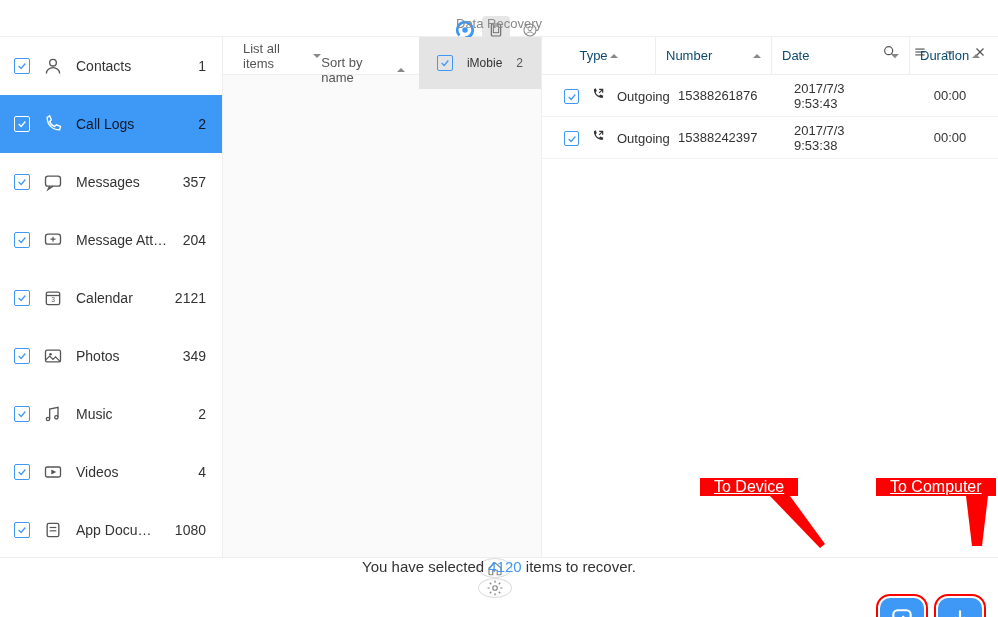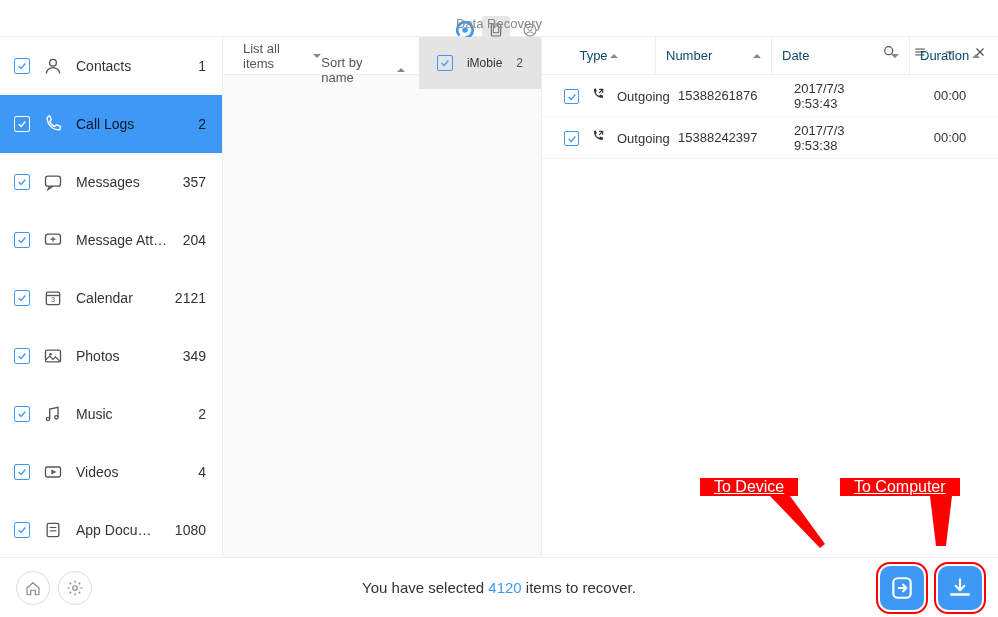--- a/index.html
+++ b/index.html
@@ -46,21 +46,21 @@
 .dhead .dh:last-child { border-right: none; }
 .drow { height: 42px; display: flex; align-items: center; font-size: 13px; color: #333; border-bottom: 1px solid #f2f2f2; }
 .drow .dc { padding: 0 22px; display: flex; align-items: flex-end; gap: 12px; }
 .drow .chk { width: 15px; height: 15px; border: 1.5px solid #3d99f5; border-radius: 2px; display: flex; align-items: center; justify-content: center; color: #3d99f5; flex-shrink: 0; }
 .c-type   { width: 114px; }
 .c-number { width: 116px; }
 .c-date   { width: 138px; }
 .c-dur    { width: 80px; justify-content: center; }
 
 
-.footer { height: 60px; border-top: 1px solid #eee; display: flex; align-items: center; padding: 0 16px; position: relative; }
+.footer { height: 60px; border-top: 1px solid #eee; display: flex; align-items: center; padding: 0 16px; position: relative; flex-direction: column; }
 .footer .fbtn { width: 34px; height: 34px; border: 1px solid #ddd; border-radius: 50%; display: flex; align-items: center; justify-content: center; color: #888; margin-right: 8px; cursor: pointer; }
 .footer .status { position: absolute; left: 0; right: 0; text-align: center; font-size: 15px; color: #333; pointer-events: none; }
 .footer .status .accent { color: #3d99f5; }
 .footer .actions { margin-left: auto; display: flex; gap: 14px; }
 .footer .actbtn { width: 44px; height: 44px; border-radius: 10px; background: #3d99f5; display: flex; align-items: center; justify-content: center; color: #fff; cursor: pointer; position: relative; outline: 2px solid #ff0000; outline-offset: 2px; }
 
 
 .callout { position: absolute; background: #ff0000; color: #fff; font-size: 16px; padding: 0 14px; border-radius: 0; white-space: nowrap; pointer-events: none; z-index: 50; text-decoration: underline; }
 .callout::after { content: ""; position: absolute; bottom: -40px; width: 0; height: 0; }
 .callout .tail { position: absolute; top: 100%; }
@@ -405,20 +405,20 @@
 </div>
 
 <div class="callout" style="left:700px; top:478px;">
   <span>To Device</span>
   <span class="tail" style="left:70px;">
       <svg width="60" height="56">
         <path d="M0 0 L20 0 L55 48 L50 52 Z" fill="#ff0000"></path>
       </svg>
     </span>
 </div>
-<div class="callout" style="left:840px; top:478px;">
+<div class="callout" style="left:876px; top:478px;">
   <span>To Computer</span>
   <span class="tail" style="left:90px;">
       <svg width="30" height="56">
         <path d="M0 0 L22 0 L16 50 L6 50 Z" fill="#ff0000"></path>
       </svg>
     </span>
 </div>
 
 </body></html>

